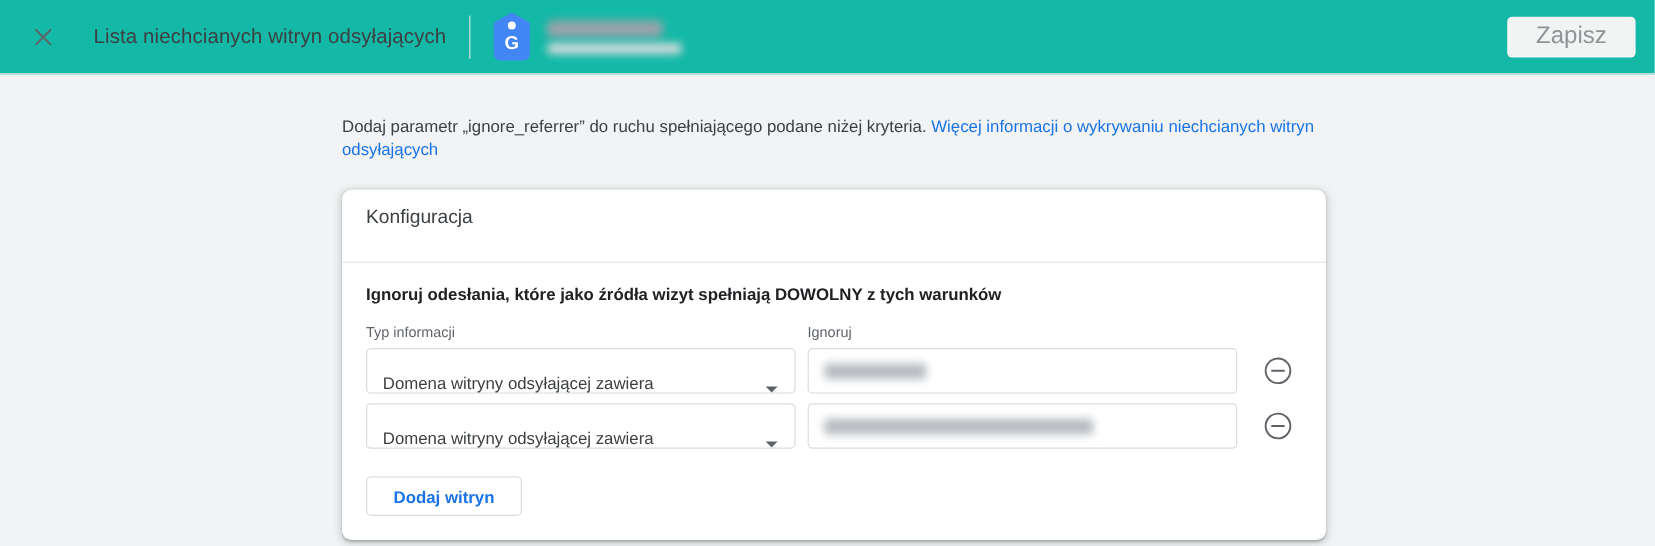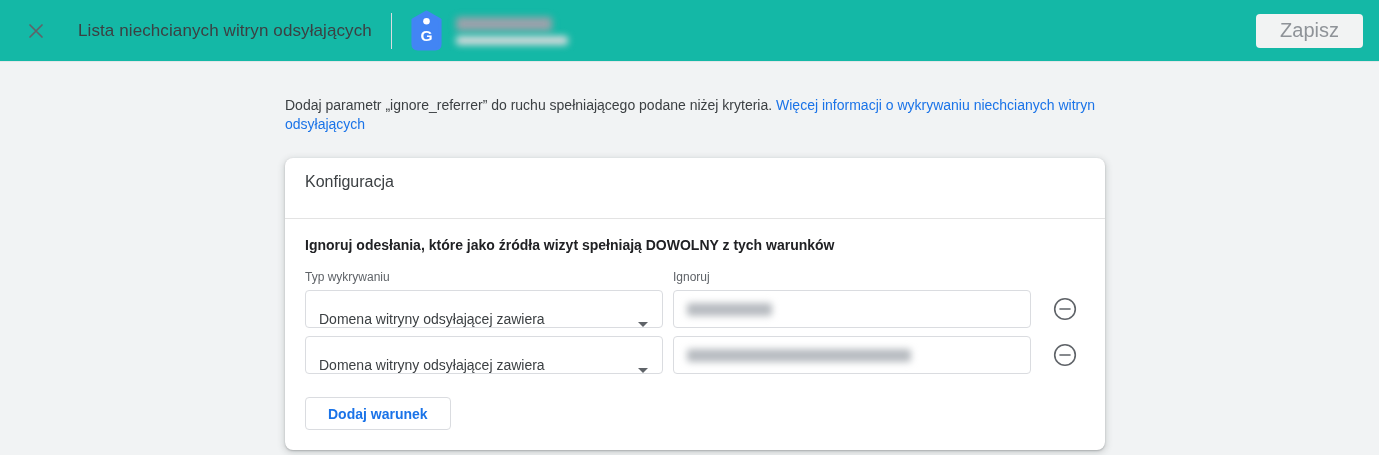--- a/index.html
+++ b/index.html
@@ -148,21 +148,21 @@
     <span>Dodaj parametr „ignore_referrer” do ruchu spełniającego podane niżej kryteria. </span><a>Więcej informacji o wykrywaniu niechcianych witryn odsyłających</a>
   </p>
 
   <section class="card">
     <div class="card-header">Konfiguracja</div>
 
     <div class="card-body">
       <h3 class="cond-heading">Ignoruj odesłania, które jako źródła wizyt spełniają DOWOLNY z tych warunków</h3>
 
       <div class="labels">
-        <div class="col1">Typ wykrywaniu</div>
+        <div class="col1">Typ informacji</div>
         <div>Ignoruj</div>
       </div>
 
       
       <div class="cond-row">
         <div class="select-box">
           <span>Domena witryny odsyłającej zawiera</span>
           <span class="caret"></span>
         </div>
         <div class="input-box">
@@ -190,17 +190,17 @@
         <button class="remove-btn" aria-label="Remove">
           <span style="display:flex;">
             <svg width="26" height="26" viewBox="0 0 26 26">
               <circle cx="13" cy="13" r="10.3" fill="none" stroke="#5f6368" stroke-width="1.6"></circle>
               <path d="M8 13 L18 13" stroke="#5f6368" stroke-width="1.6" stroke-linecap="round"></path>
             </svg>
           </span>
         </button>
       </div>
 
-      <button class="add-btn">Dodaj warunek</button>
+      <button class="add-btn">Dodaj witryn</button>
     </div>
   </section>
 
 </main>
 
 </body></html>

